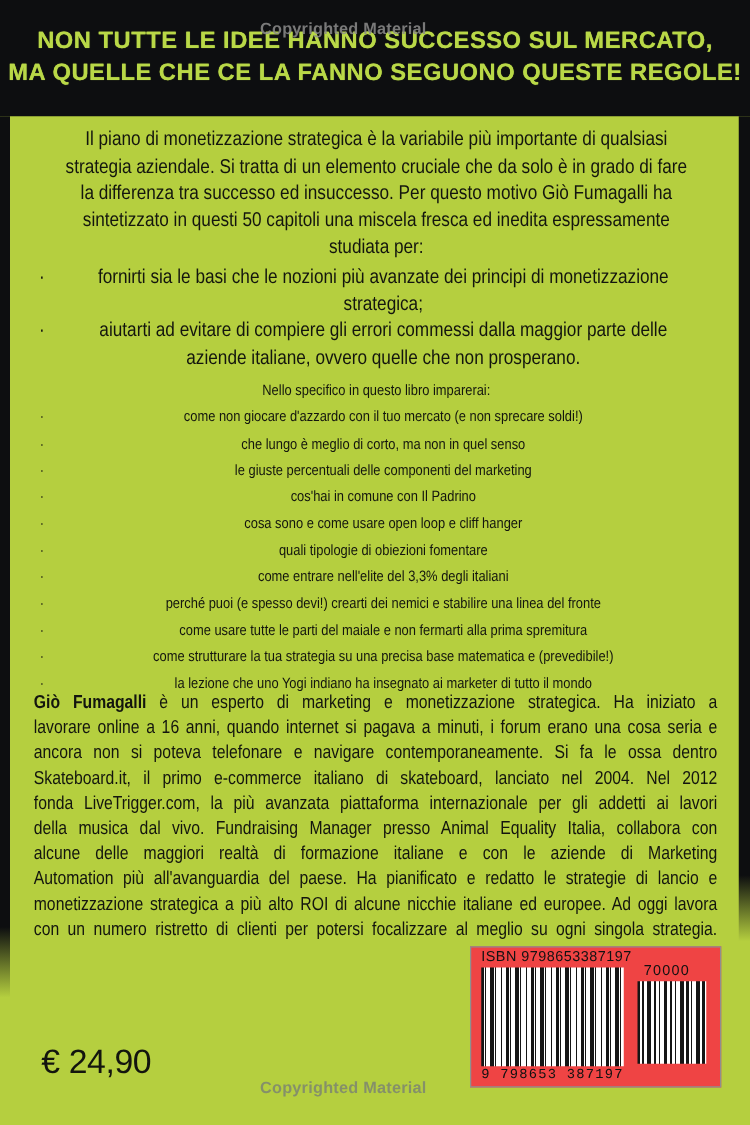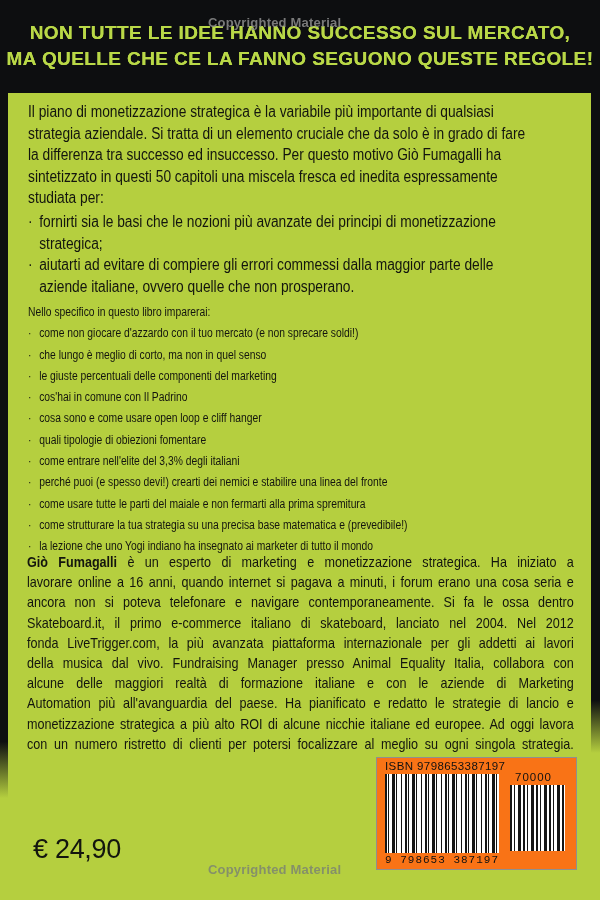--- a/index.html
+++ b/index.html
@@ -42,21 +42,21 @@
     letter-spacing:.2px;
     filter:blur(.3px);
   }
   .watermark.top{left:208px;top:15px;color:#8c8c8c;}
   .watermark.bottom{left:208px;top:862px;color:#7d8671;}
   
   .condense{transform:scaleX(.86);transform-origin:0 0;width:116.3%;}
   .condense-bio{transform:scaleX(.84);transform-origin:0 0;width:119%;}
   .prelines{white-space:pre-line;}
   
-  .copy{color:#13150e;}
+  .copy{color:#13150e;text-align:center;}
   .intro{
     position:absolute;left:28px;top:101px;width:546px;
     font-size:16px;line-height:21.6px;
   }
   .bullets1{
     position:absolute;left:28px;top:211px;width:546px;
     font-size:16px;line-height:21.6px;
   }
   .bullet-row{display:flex;}
   .bullet-marker{width:13px;flex:0 0 13px;}
@@ -76,21 +76,21 @@
   .bio-rest{text-align-last:justify;}
   
   .price{
     position:absolute;left:33px;top:834px;
     font-size:27px;font-weight:normal;color:#13150e;
     letter-spacing:-.3px;
   }
   
   .barcode-box{
     position:absolute;left:376px;top:757px;width:201px;height:113px;
-    background:#f97316;border:1px solid #8f8f8f;box-sizing:border-box;
+    background:#ef4444;border:1px solid #8f8f8f;box-sizing:border-box;
   }
   .isbn-label{
     position:absolute;left:8px;top:2px;
     font-size:11.5px;color:#111;letter-spacing:.4px;
     font-family:"Liberation Sans",sans-serif;
   }
   .bc-main{
     position:absolute;left:8px;top:16px;width:114px;height:79px;
     background:repeating-linear-gradient(90deg,
       #151515 0 2px,#fff 2px 3px,#151515 3px 4px,#fff 4px 7px,

